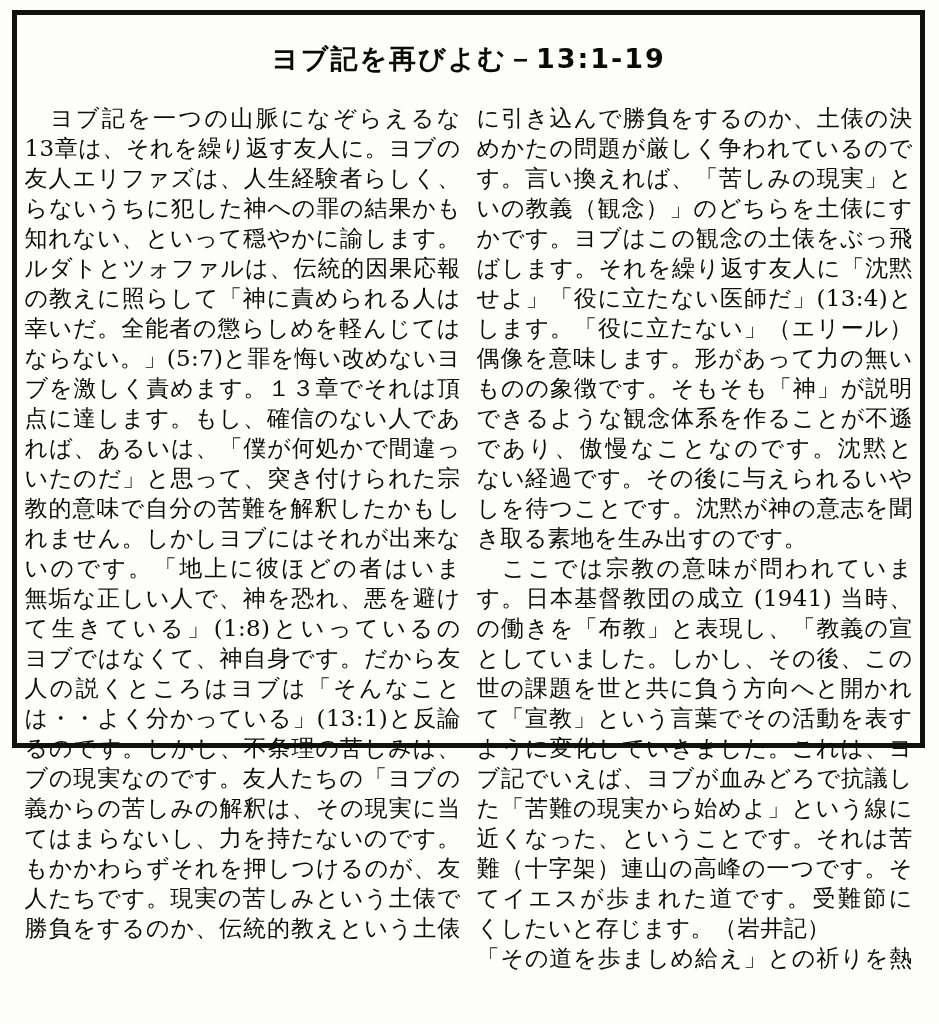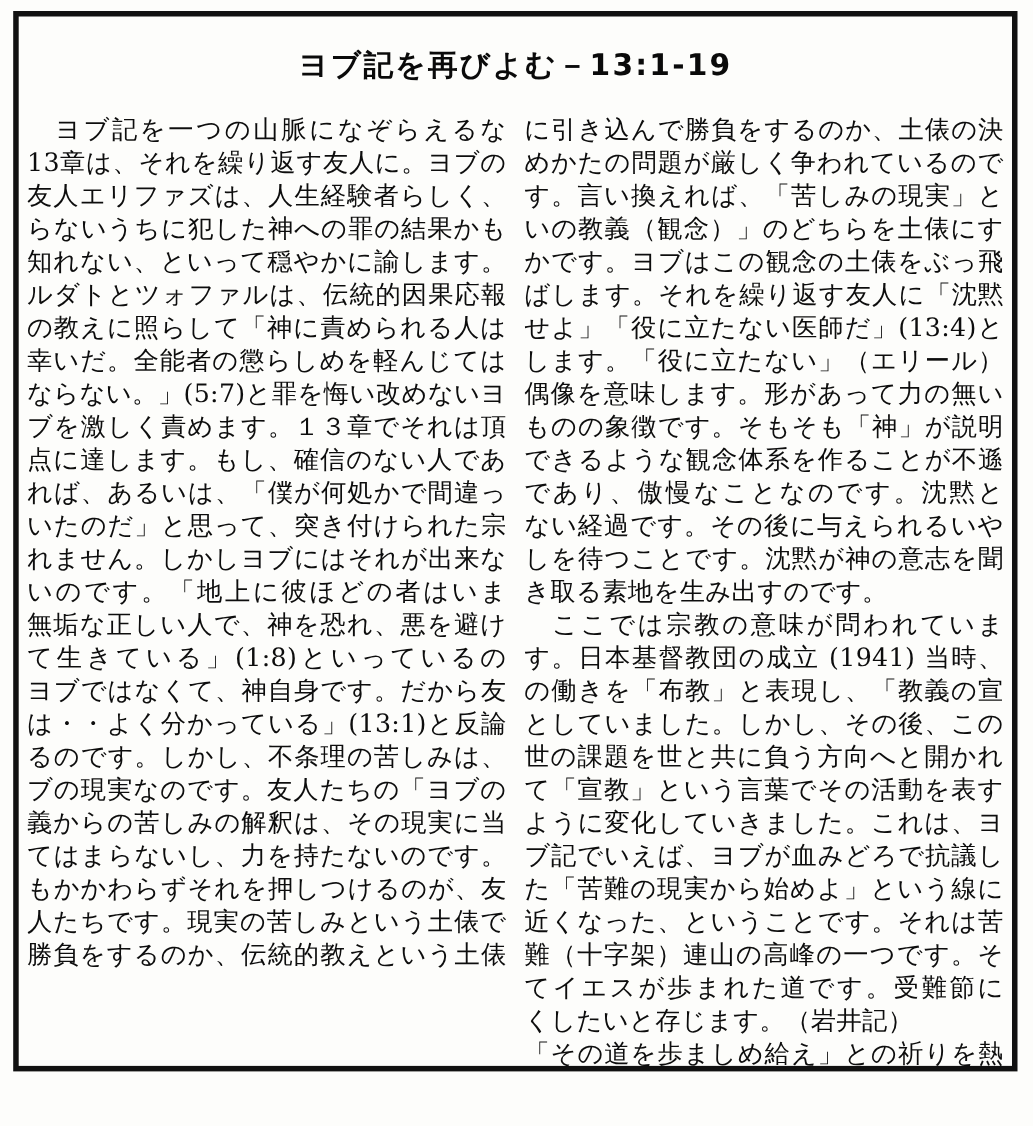--- a/index.html
+++ b/index.html
@@ -14,21 +14,21 @@
     background: #fdfdfb;
     overflow: hidden;
     font-family: "DejaVu Serif", "Liberation Serif", serif;
     color: #0d0d0d;
   }
   .frame {
     position: absolute;
     left: 12px;
     top: 10px;
     width: 913px;
-    height: 964px;
+    height: 738px;
     border: 5px solid #111111;
     box-sizing: border-box;
   }
   .title {
     margin-top: 26px;
     text-align: center;
     font-family: "DejaVu Sans", "Liberation Sans", sans-serif;
     font-weight: bold;
     font-size: 27px;
     letter-spacing: 2px;
@@ -74,25 +74,27 @@
           <div class="line">らないうちに犯した神への罪の結果かも</div>
           <div class="line">知れない、といって穏やかに諭します。ビ</div>
           <div class="line">ルダトとツォファルは、伝統的因果応報</div>
           <div class="line">の教えに照らして「神に責められる人は</div>
           <div class="line">幸いだ。全能者の懲らしめを軽んじては</div>
           <div class="line">ならない。」(5:7)と罪を悔い改めないヨ</div>
           <div class="line">ブを激しく責めます。１３章でそれは頂</div>
           <div class="line">点に達します。もし、確信のない人であ</div>
           <div class="line">れば、あるいは、「僕が何処かで間違って</div>
           <div class="line">いたのだ」と思って、突き付けられた宗</div>
+          <div class="line">教的意味で自分の苦難を解釈したかもし</div>
           <div class="line">れません。しかしヨブにはそれが出来な</div>
           <div class="line">いのです。「地上に彼ほどの者はいまい。</div>
           <div class="line">無垢な正しい人で、神を恐れ、悪を避け</div>
           <div class="line">て生きている」(1:8)といっているのは、</div>
           <div class="line">ヨブではなくて、神自身です。だから友</div>
+          <div class="line">人の説くところはヨブは「そんなこと</div>
           <div class="line">は・・よく分かっている」(13:1)と反論す</div>
           <div class="line">るのです。しかし、不条理の苦しみは、ヨ</div>
           <div class="line">ブの現実なのです。友人たちの「ヨブの</div>
           <div class="line">義からの苦しみの解釈は、その現実に当</div>
           <div class="line">てはまらないし、力を持たないのです。に</div>
           <div class="line">もかかわらずそれを押しつけるのが、友</div>
           <div class="line">人たちです。現実の苦しみという土俵で</div>
           <div class="line">勝負をするのか、伝統的教えという土俵</div>
         </div>
       <div class="col" id="col-right">

